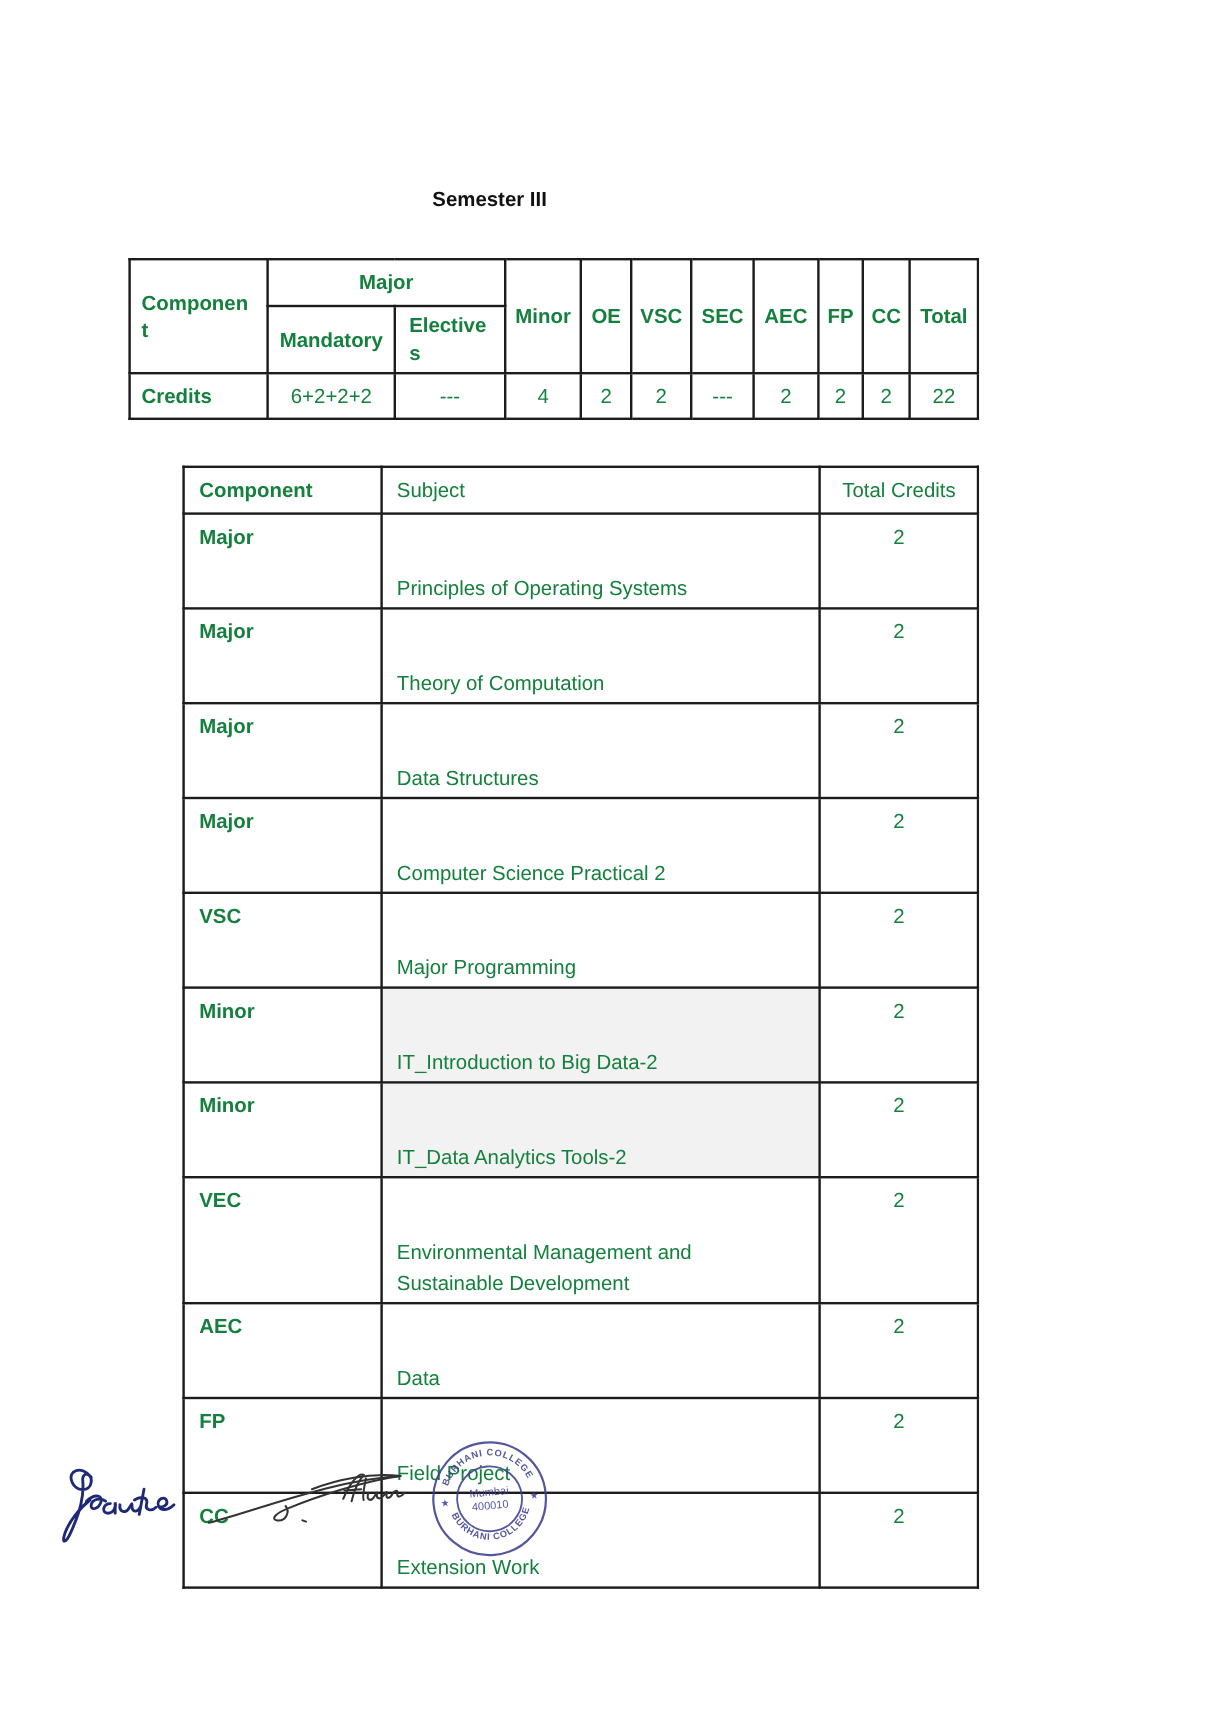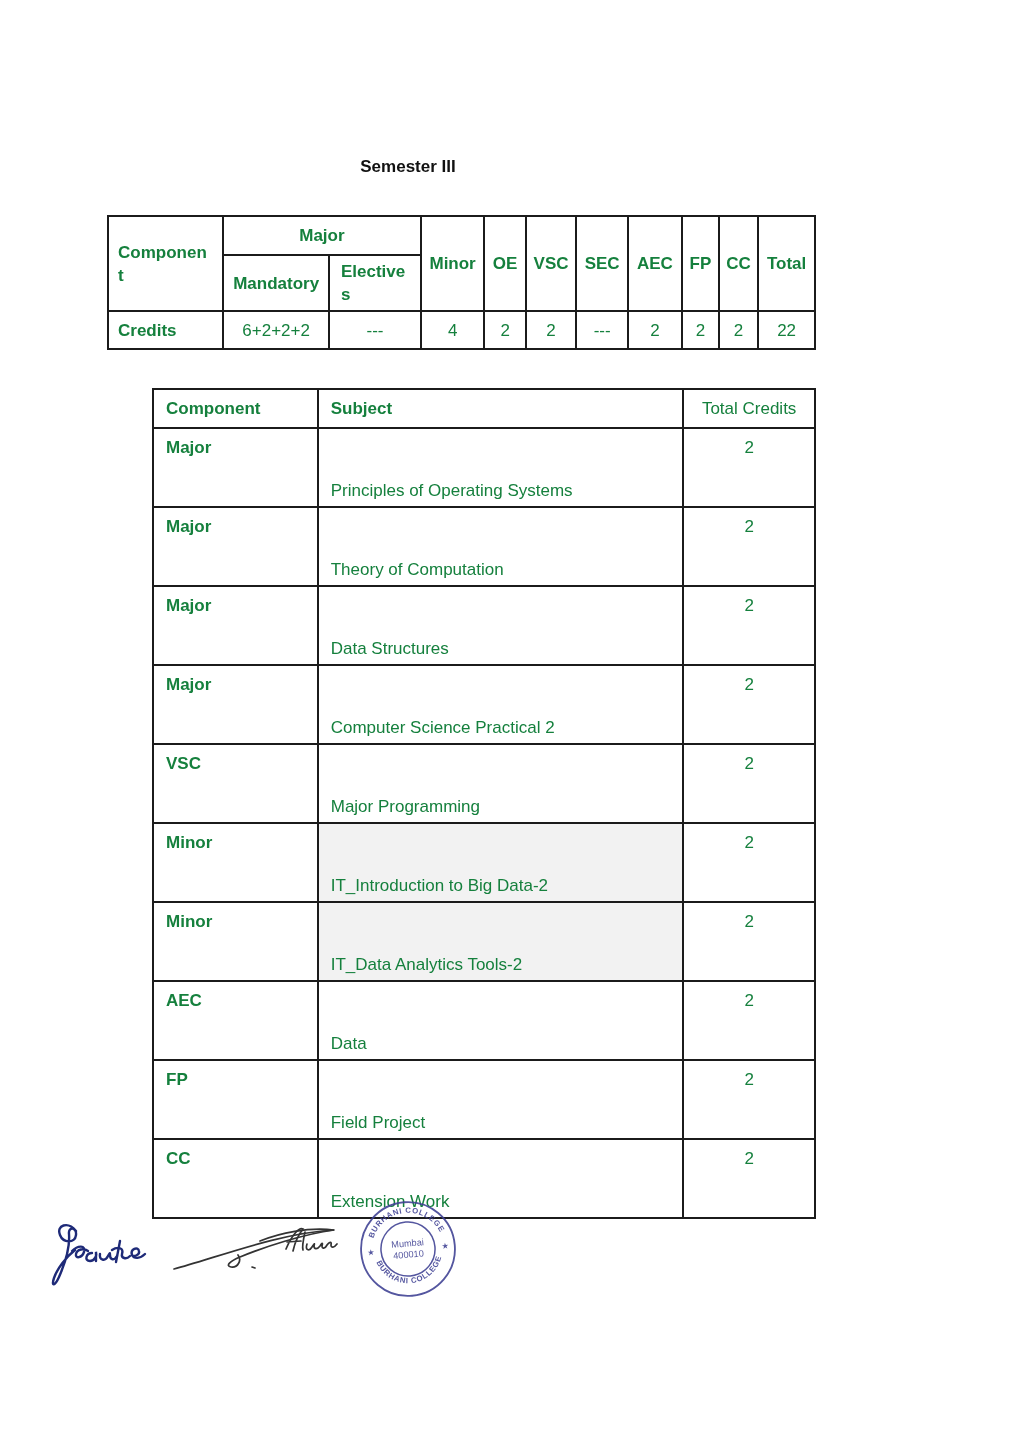--- a/index.html
+++ b/index.html
@@ -33,21 +33,21 @@
 
   
   .t2 { position: absolute; left: 152px; top: 388px; }
   .t2 td { vertical-align: top; padding: 6px 8px 2px 8px; line-height: 26px; }
   .t2 tr { height: 39px; }
   .t2 tr.tall { height: 62px; }
   .t2 .comp { font-weight: bold; padding-left: 12px; }
   .t2 .subj { padding-left: 12px; }
   .t2 .subj .subj-text { display: inline-block; max-width: 335px; margin-top: 43px; }
   .t2 .cred { font-weight: normal; text-align: center; }
-  .t2 thead td { font-weight: bold; }
+  .t2 thead td { font-weight: normal; }
   .t2 td.highlight { background: var(--highlight, #f2f2f2); }
 
   
   .sig-left  { position: absolute; left: 42px;  top: 1213px; }
   .sig-right { position: absolute; left: 168px; top: 1203px; }
   .sig-left path  { stroke: var(--sig-left-ink, #1e2a78); fill: none; stroke-width: 2.4; stroke-linecap: round; }
   .sig-right path { stroke: var(--sig-right-ink, #333333); fill: none; stroke-width: 1.7; stroke-linecap: round; }
 
   .stamp { position: absolute; left: 357px; top: 1198px; opacity: 0.88; transform: rotate(-5deg); }
   .stamp circle { fill: none; stroke: var(--stamp-ink, #3d3f92); }
@@ -153,20 +153,25 @@
       <tr>
         <td class="comp">Minor</td>
         <td class="subj highlight"><span class="subj-text">IT_Introduction to Big Data-2</span></td>
         <td class="cred">2</td>
       </tr>
       <tr>
         <td class="comp">Minor</td>
         <td class="subj highlight"><span class="subj-text">IT_Data Analytics Tools-2</span></td>
         <td class="cred">2</td>
       </tr>
+      <tr class="tall">
+        <td class="comp">VEC</td>
+        <td class="subj"><span class="subj-text">Environmental Management and Sustainable Development</span></td>
+        <td class="cred">2</td>
+      </tr>
       <tr>
         <td class="comp">AEC</td>
         <td class="subj"><span class="subj-text">Data</span></td>
         <td class="cred">2</td>
       </tr>
       <tr>
         <td class="comp">FP</td>
         <td class="subj"><span class="subj-text">Field Project</span></td>
         <td class="cred">2</td>
       </tr>

